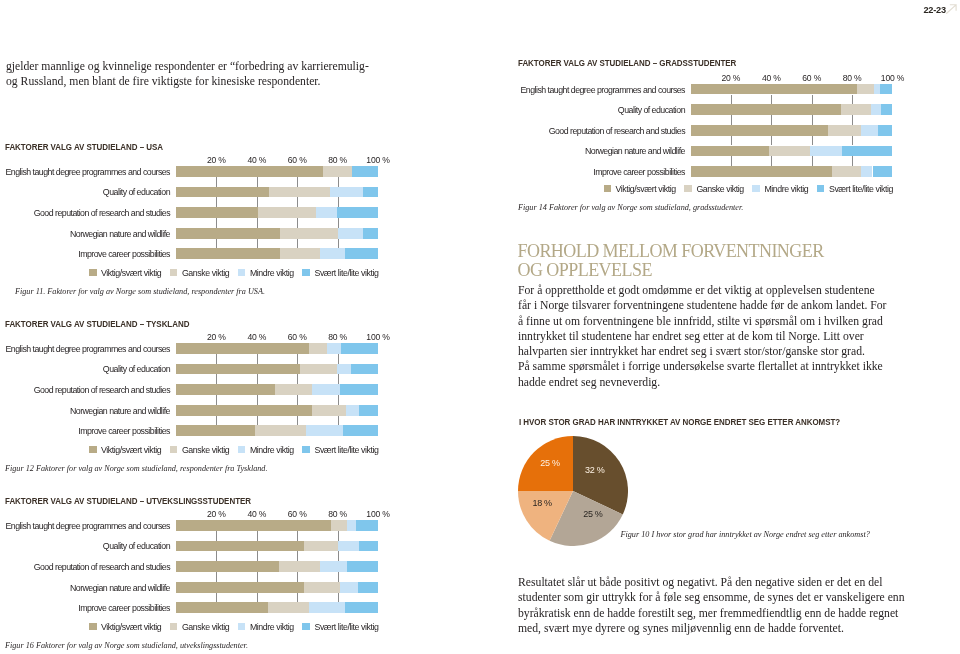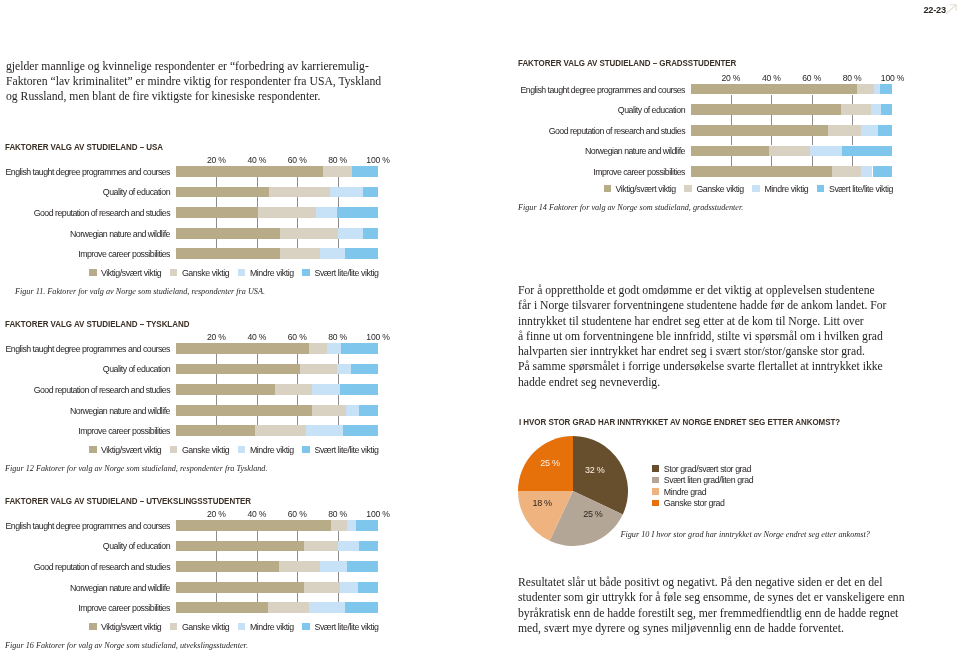--- a/index.html
+++ b/index.html
@@ -38,21 +38,20 @@
 </head>
 <body>
 
 <div class="page">
 <div class="pagenum">22-23</div>
 <svg class="pagearrow" viewBox="0 0 11 10">
 <path d="M0.7 9.3 L10 0.9 M4.4 0.7 L10.1 0.7 L10.1 6.1" stroke="#e2ddd2" stroke-width="1.15" fill="none" stroke-linecap="square"></path>
 </svg>
 <div class="bodytext" style="position:absolute;left:6px;top:58.5px;width:430px">
 <div>gjelder mannlige og kvinnelige respondenter er “forbedring av karrieremulig-</div>
-<div>Faktoren “lav kriminalitet” er mindre viktig for respondenter fra USA, Tyskland</div>
 <div>og Russland, men blant de fire viktigste for kinesiske respondenter.</div>
 </div>
 <div class="chartTitle" style="left:5px;top:142px">FAKTORER VALG AV STUDIELAND – USA</div>
 <div class="tick" style="left:216.4px;top:155.0px;transform:translateX(-50%)">20 %</div>
 <div class="tick" style="left:256.8px;top:155.0px;transform:translateX(-50%)">40 %</div>
 <div class="tick" style="left:297.2px;top:155.0px;transform:translateX(-50%)">60 %</div>
 <div class="tick" style="left:337.6px;top:155.0px;transform:translateX(-50%)">80 %</div>
 <div class="tick" style="left:378.0px;top:155.0px;transform:translateX(-50%)">100 %</div>
 <div class="catlabel" style="right:790.0px;top:166.8px">English taught degree programmes and courses</div>
 <div class="bar" style="left:176.0px;top:166.0px;width:202px">
@@ -296,48 +295,46 @@
 <div class="seg" style="left:84.200%;width:5.900%;background:#c7e2f7"></div>
 <div class="seg" style="left:90.100%;width:9.900%;background:#7fc6ec"></div>
 </div>
 <div class="legend" style="left:603.5px;top:183.8px">
 <span class="li" style="margin-right:6.6px"><span class="sw" style="background:#b8ab87"></span><span>Viktig/svært viktig</span></span>
 <span class="li" style="margin-right:6.6px"><span class="sw" style="background:#d9d2c2"></span><span>Ganske viktig</span></span>
 <span class="li" style="margin-right:6.6px"><span class="sw" style="background:#c7e2f7"></span><span>Mindre viktig</span></span>
 <span class="li" style="margin-right:0.0px"><span class="sw" style="background:#7fc6ec"></span><span>Svært lite/lite viktig</span></span>
 </div>
 <div class="caption" style="left:518px;top:203px">Figur 14 Faktorer for valg av Norge som studieland, gradsstudenter.</div>
+<div class="secHead" style="left:517.5px;top:242.4px">
+<div>FORHOLD MELLOM FORVENTNINGER</div>
+<div>OG OPPLEVELSE</div>
+</div>
 <div class="bodytext" style="position:absolute;left:518px;top:283px;width:430px">
 <div>For å opprettholde et godt omdømme er det viktig at opplevelsen studentene</div>
 <div>får i Norge tilsvarer forventningene studentene hadde før de ankom landet. For</div>
+<div>å finne ut om forventningene ble innfridd, stilte vi spørsmål om i hvilken grad</div>
 <div>inntrykket til studentene har endret seg etter at de kom til Norge. Litt over</div>
-<div>å finne ut om forventningene ble innfridd, stilte vi spørsmål om i hvilken grad</div>
 <div>halvparten sier inntrykket har endret seg i svært stor/stor/ganske stor grad.</div>
 <div>På samme spørsmålet i forrige undersøkelse svarte flertallet at inntrykket ikke</div>
 <div>hadde endret seg nevneverdig.</div>
 </div>
 <div class="chartTitle" style="left:518.5px;top:417.3px">I HVOR STOR GRAD HAR INNTRYKKET AV NORGE ENDRET SEG ETTER ANKOMST?</div>
 <div style="position:absolute;left:518px;top:435.5px;width:110px;height:110px;overflow:visible" id="piehost">
       <div style="position: absolute; left: 0px; top: 0px;"><svg viewBox="0 0 110 110" width="110" height="110">
           <path d="M 55 55 L 55.00 0.00 A 55 55 0 0 1 104.77 78.42 Z" fill="#674e2d"></path>
           <path d="M 55 55 L 104.77 78.42 A 55 55 0 0 1 31.58 104.77 Z" fill="#b3a696"></path>
           <path d="M 55 55 L 31.58 104.77 A 55 55 0 0 1 0.00 55.00 Z" fill="#efb37f"></path>
           <path d="M 55 55 L 0.00 55.00 A 55 55 0 0 1 55.00 0.00 Z" fill="#e6700a"></path>
         </svg></div>
       <div class="pieLabel" style="left: 64.7px; top: 29.7px; width: 24px; text-align: center; color: rgb(253, 241, 227);">32 %</div>
       <div class="pieLabel" style="left: 62.9px; top: 73.1px; width: 24px; text-align: center; color: rgb(42, 38, 34);">25 %</div>
       <div class="pieLabel" style="left: 12.1px; top: 62.9px; width: 24px; text-align: center; color: rgb(42, 38, 34);">18 %</div>
       <div class="pieLabel" style="left: 20px; top: 22.3px; width: 24px; text-align: center; color: rgb(253, 241, 227);">25 %</div>
     </div>
-<div class="pieLegend" style="left:652px;top:463.5px">
-<div class="row"><span class="sw" style="background:#674e2d"></span><span>Stor grad/svært stor grad</span></div>
-<div class="row"><span class="sw" style="background:#b3a696"></span><span>Svært liten grad/liten grad</span></div>
-<div class="row"><span class="sw" style="background:#efb37f"></span><span>Mindre grad</span></div>
-<div class="row"><span class="sw" style="background:#e6700a"></span><span>Ganske stor grad</span></div>
-</div>
 <div class="caption" style="left:620.5px;top:530px">Figur 10 I hvor stor grad har inntrykket av Norge endret seg etter ankomst?</div>
 <div class="bodytext" style="position:absolute;left:518px;top:575px;width:440px">
 <div>Resultatet slår ut både positivt og negativt. På den negative siden er det en del</div>
 <div>studenter som gir uttrykk for å føle seg ensomme, de synes det er vanskeligere enn</div>
 <div>byråkratisk enn de hadde forestilt seg, mer fremmedfiendtlig enn de hadde regnet</div>
 <div>med, svært mye dyrere og synes miljøvennlig enn de hadde forventet.</div>
 </div>
 </div>
 
 </body></html>

